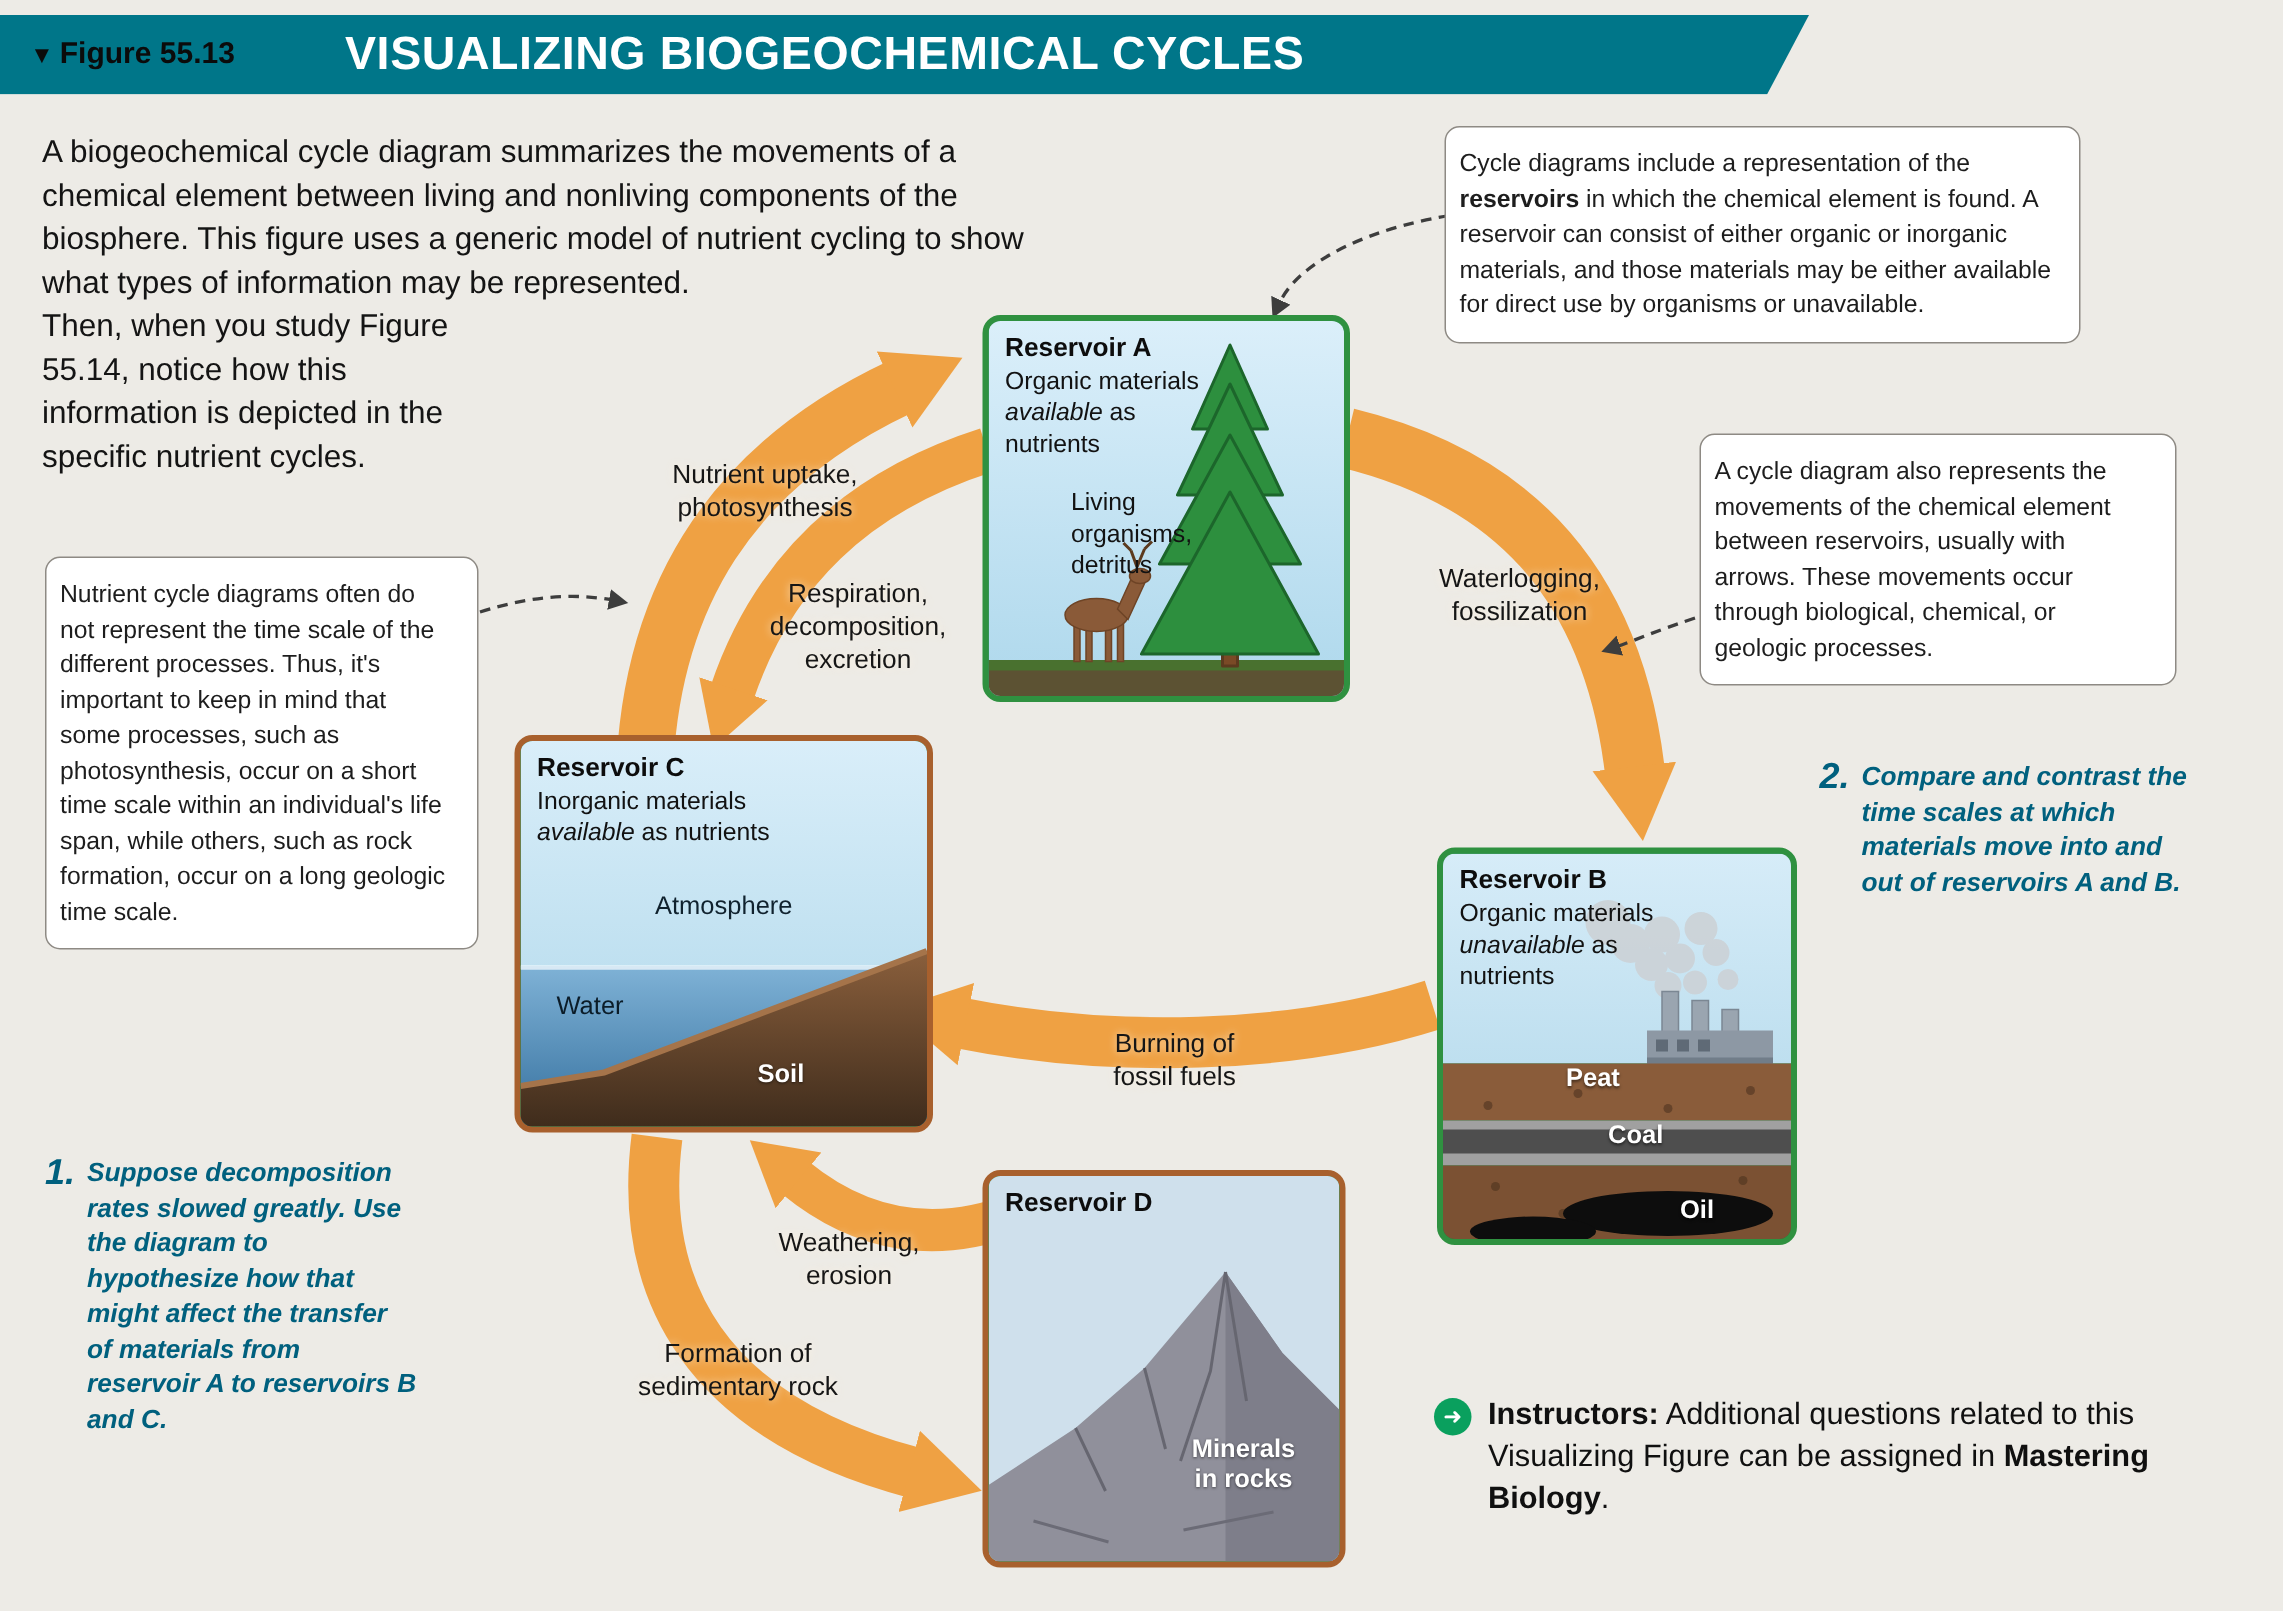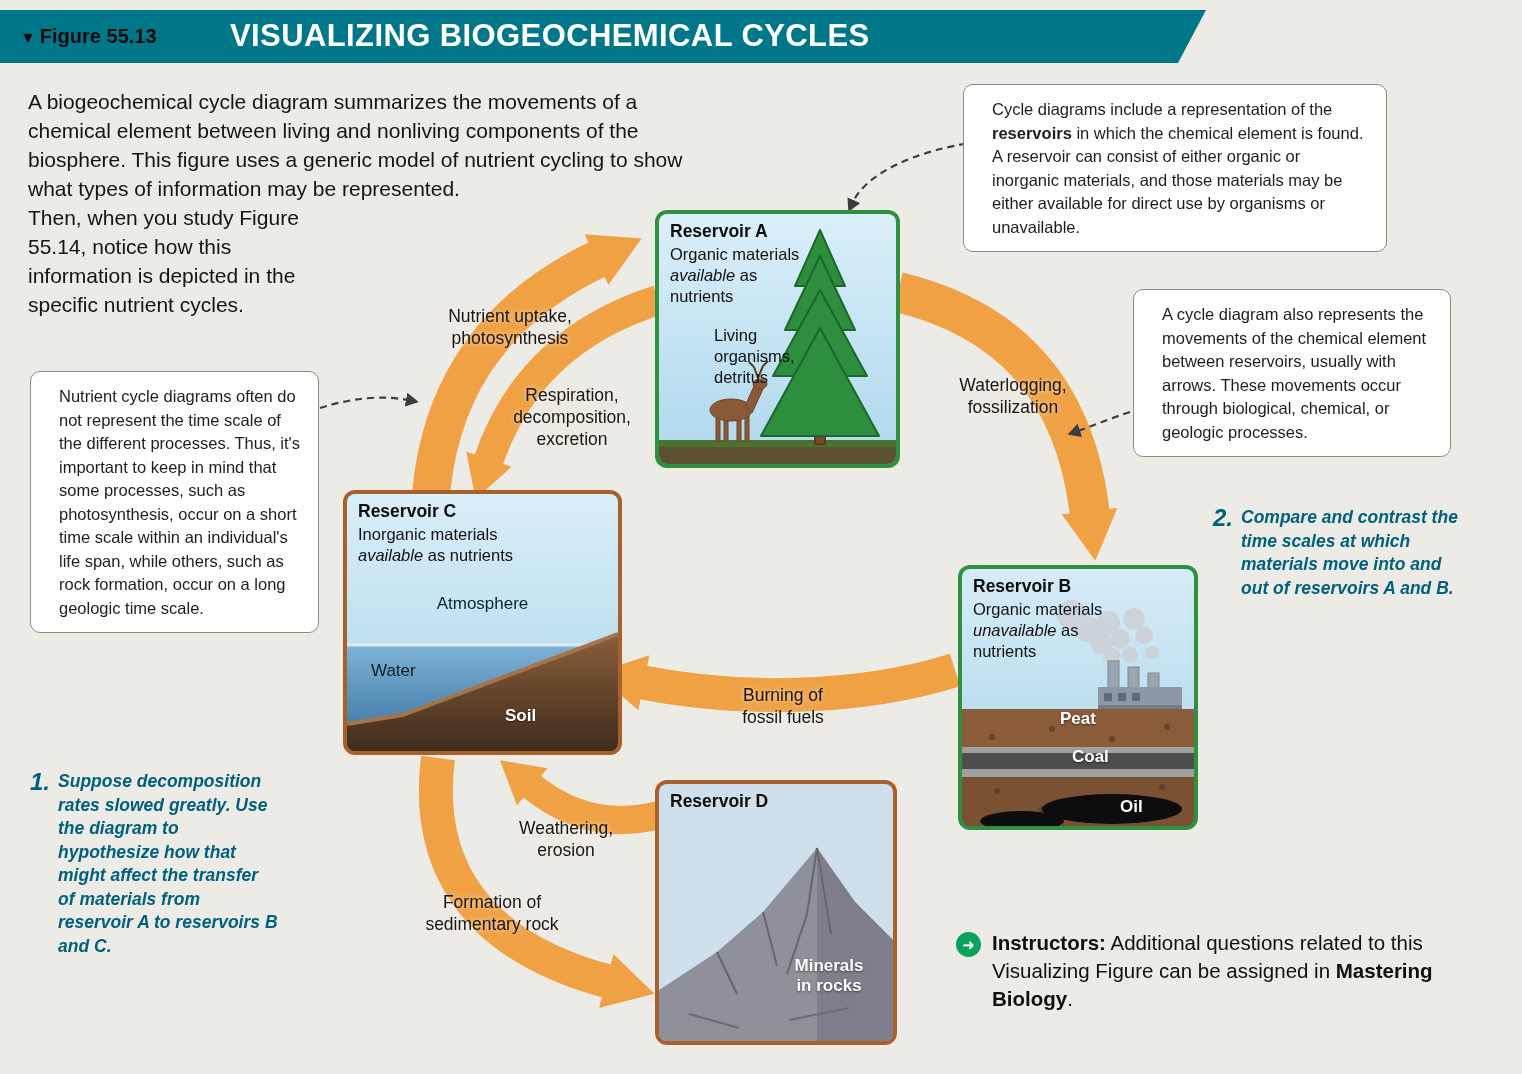--- a/index.html
+++ b/index.html
@@ -13,21 +13,21 @@
   .fig-label { position:absolute; left:20px; top:15px; font-weight:bold; font-size:20px; color:#0b0b0b; }
   .fig-label .tri { font-size:16px; margin-right:4px; }
   .fig-title { position:absolute; left:230px; top:8px; font-weight:bold; font-size:31px; color:#ffffff; letter-spacing:0.4px; }
 
   
   .intro { position:absolute; left:28px; top:87px; width:668px; font-size:21px; line-height:29px; color:#141414; z-index:2; }
   .intro .step { float:right; clear:right; }
 
   
   .callout { position:absolute; background:#ffffff; border:1.6px solid #8e8a84; border-radius:10px;
-             padding:13px 16px 12px 28px; font-size:16.5px; line-height:23.5px; color:#1d1d1d; z-index:5; }
+             padding:13px 16px 12px 9px; font-size:16.5px; line-height:23.5px; color:#1d1d1d; z-index:5; }
   .callout .b { font-weight:bold; }
 
   
   .overlay { position:absolute; left:0; top:0; z-index:1; }
   .band { fill:none; stroke:#efa143; }
   .dash { fill:none; stroke:#3d3d3d; stroke-width:2.2; stroke-dasharray:7 5; }
 
   
   .alabel { position:absolute; transform:translate(-50%,-50%); text-align:center; font-size:17.5px; line-height:22px;
             color:#161616; z-index:4; white-space:pre-line; text-shadow:0 0 6px rgba(255,243,224,0.85); }
@@ -198,21 +198,21 @@
         <circle cx="200" cy="218" r="3" fill="#5f3f26"></circle>
         <ellipse cx="150" cy="240" rx="70" ry="15" fill="#0d0d0d"></ellipse>
         <ellipse cx="60" cy="252" rx="42" ry="10" fill="#0d0d0d"></ellipse>
       </g>
     </svg>
     <div class="rtext" style="width:162px;">
       <div class="rtitle">Reservoir B</div>
       <div><span>Organic materials </span><span class="i">unavailable</span><span class="pl"> as
 nutrients</span></div>
     </div>
-    <div class="blabel" style="left:50px; top:140px;padding-left:48px;">Peat</div>
+    <div class="blabel" style="left:34px; top:140px;padding-left:48px;">Peat</div>
     <div class="blabel" style="left:110px; top:178px;">Coal</div>
     <div class="blabel" style="left:158px; top:228px;">Oil</div>
   </div>
 
   <div class="res brown" style="left:343px; top:490px; width:279px; height:265px;">
     <svg class="bg" viewBox="0 0 234 257" preserveAspectRatio="none">
       <defs>
         <linearGradient id="skyC" x1="0" y1="0" x2="0" y2="1">
           <stop offset="0" stop-color="#d9eef9"></stop>
             <stop offset="1" stop-color="#bfe0f0"></stop>

